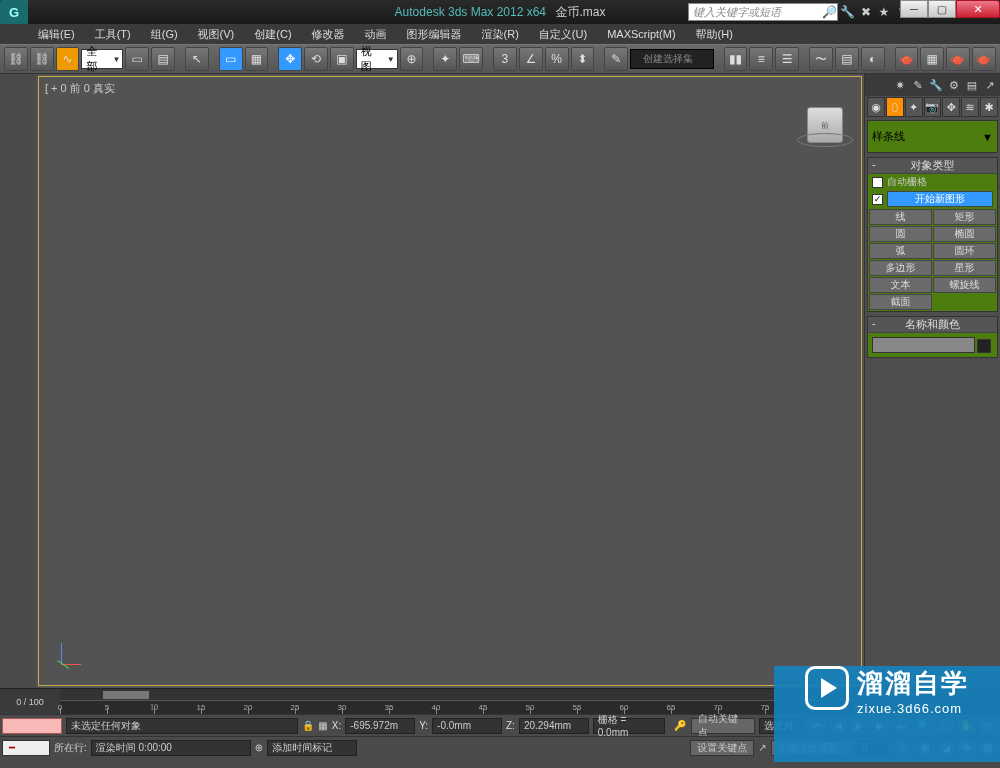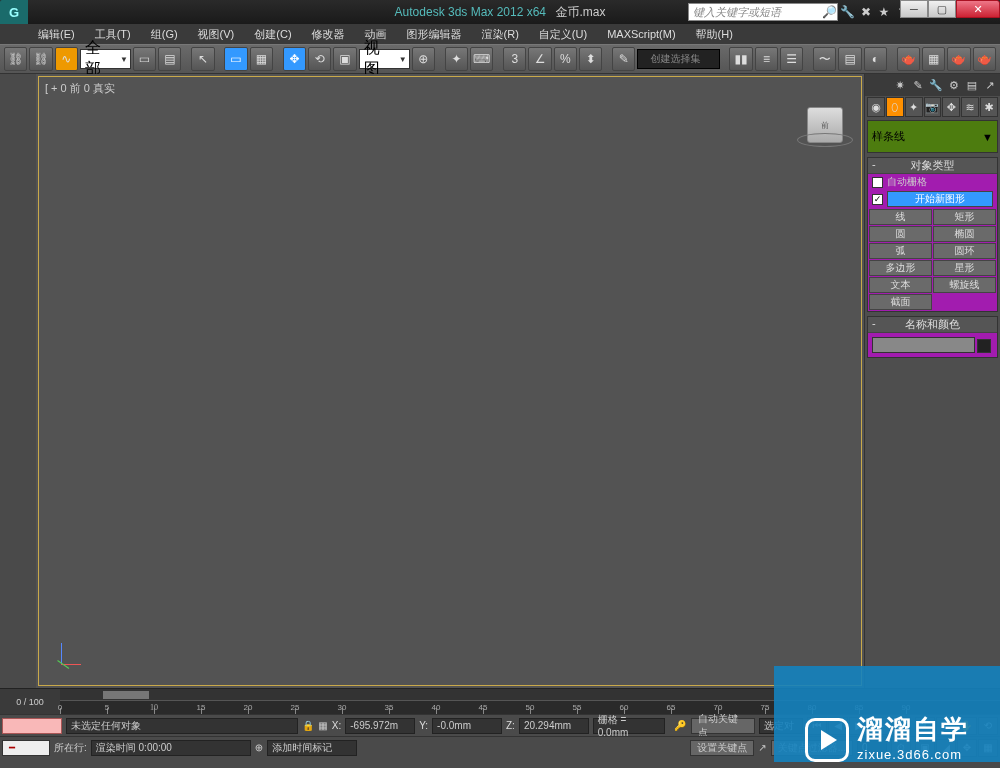--- a/index.html
+++ b/index.html
@@ -21,21 +21,21 @@
 
 .menubar { height:20px; background:#3a3a3a; display:flex; align-items:center; padding-left:28px; gap:0; }
 .menubar span { padding:2px 10px; color:#ddd; font-size:11px; }
 
 
 .toolbar-row { height:30px; background:linear-gradient(#6a6a6a,#555); border-top:1px solid #777; border-bottom:1px solid #333; display:flex; align-items:center; padding:0 4px; gap:2px; }
 .tbtn { width:24px; height:24px; background:linear-gradient(#777,#555); border:1px solid #444; border-radius:2px; display:inline-flex;align-items:center;justify-content:center;font-size:12px;color:#ddd; }
 .tbtn.blue { background:#39f; color:#fff; }
 .tbtn.orange { background:#e90; }
 .sep { width:6px; }
-.sel-dropdown { height:20px; background:#fff; border:1px solid #333; font-size:16px; padding:0 14px 0 4px; position:relative; color:#000; display:inline-flex;align-items:center; }
+.sel-dropdown { height:20px; background:#fff; border:1px solid #333; font-size:11px; padding:0 14px 0 4px; position:relative; color:#000; display:inline-flex;align-items:center; }
 .sel-dropdown::after { content:"▼"; position:absolute; right:2px; font-size:8px; color:#333; }
 .set-dropdown { height:20px; width:84px; background:#222; border:1px solid #000; color:#888; font-size:10px; padding:0 12px; display:inline-flex;align-items:center; }
 
 
 .main { display:flex; height:614px;padding-left:36px; }
 .viewport-wrap { flex:1; position:relative; background:#535353; }
 .viewport { position:absolute; inset:2px; border:1px solid #c9a94a; background:#535353; }
 .vp-label { position:absolute; top:4px; left:6px; font-size:11px; color:#ccc; }
 .viewcube { position:absolute; top:30px; right:18px; width:36px; height:36px; background:linear-gradient(#ddd,#aaa); border:1px solid #888; border-radius:3px; display:flex;align-items:center;justify-content:center;font-size:8px;color:#555; }
 .viewcube-ring { position:absolute; top:56px; right:8px; width:56px; height:14px; border:1px solid #777; border-radius:50%; }
@@ -46,33 +46,33 @@
 
 
 .cmd-panel { width:136px; background:#4e4e4e; border-left:1px solid #333; display:flex; flex-direction:column; }
 .cmd-top { height:22px; display:flex; align-items:center; justify-content:flex-end; gap:2px; padding:0 2px; background:#3a3a3a; }
 .cmd-top span { width:16px;height:16px;font-size:11px;display:inline-flex;align-items:center;justify-content:center;color:#ccc; }
 .cmd-tabs { height:22px; display:flex; gap:1px; padding:1px 2px; background:#4e4e4e; }
 .cmd-tab { flex:1; height:20px; background:#555; border:1px solid #333; display:flex;align-items:center;justify-content:center; font-size:11px; color:#ddd; }
 .cmd-tab.active { background:#ff9000; }
 .cmd-sub { padding:2px; }
 .cmd-drop { width:100%; height:33px; background:#4d7c0f; border:1px solid #333; font-size:11px; color:#000; padding:0 4px; display:flex;align-items:center;justify-content:space-between; }
-.rollout { margin:2px; border:1px solid #333; background:#a21caf; }
+.rollout { margin:2px; border:1px solid #333; background:#4d7c0f; }
 .rollout-head { height:16px; background:#555; text-align:center; font-size:11px; color:#ddd; border-bottom:1px solid #444; position:relative; }
 .rollout-head::before { content:"-"; position:absolute; left:4px; }
 .roll-row { display:flex; gap:1px; margin:1px; }
 .roll-btn { flex:1; height:16px; background:#6a6a6a; border:1px solid #444; font-size:10px; color:#ddd; display:flex;align-items:center;justify-content:center; }
 .roll-btn.hl { background:#39f; color:#fff; }
 .chk-row { display:flex; align-items:center; gap:4px; padding:1px 4px; font-size:10px; color:#ccc; }
 .chk { width:11px;height:11px;background:#fff;border:1px solid #333;display:inline-flex;align-items:center;justify-content:center;font-size:9px;color:#000; }
 .name-input { width:calc(100% - 22px); height:16px; background:#888; border:1px solid #333; margin:2px; display:inline-block; }
 .color-sw { width:14px;height:14px; background:#222; border:1px solid #333; display:inline-block; vertical-align:top; margin-top:2px; }
 
 
-.watermark { position:absolute; bottom:6px; right:0; width:226px; height:96px; background:rgba(20,130,190,0.9); display:flex; align-items:flex-end; justify-content:center; gap:8px; z-index:20; }
+.watermark { position:absolute; bottom:6px; right:0; width:226px; height:96px; background:rgba(20,130,190,0.9); display:flex; align-items:flex-start; justify-content:center; gap:8px; z-index:20; }
 .wm-icon { width:44px;height:44px;border:3px solid #fff;border-radius:10px;display:flex;align-items:center;justify-content:center; }
 .wm-play { width:0;height:0;border-left:16px solid #fff;border-top:10px solid transparent;border-bottom:10px solid transparent;margin-left:4px; }
 .wm-text { color:#fff; }
 .wm-main { font-size:26px; font-weight:bold; letter-spacing:2px; }
 .wm-sub { font-size:13px; letter-spacing:1px; }
 
 
 .bottom { height:80px; background:#4a4a4a; display:flex; flex-direction:column; }
 .timeline { height:26px; background:#3a3a3a; position:relative; border-top:1px solid #222; display:flex; }
 .tl-left { width:60px; display:flex;flex-direction:column;justify-content:center;align-items:center;font-size:9px;color:#ccc; }

